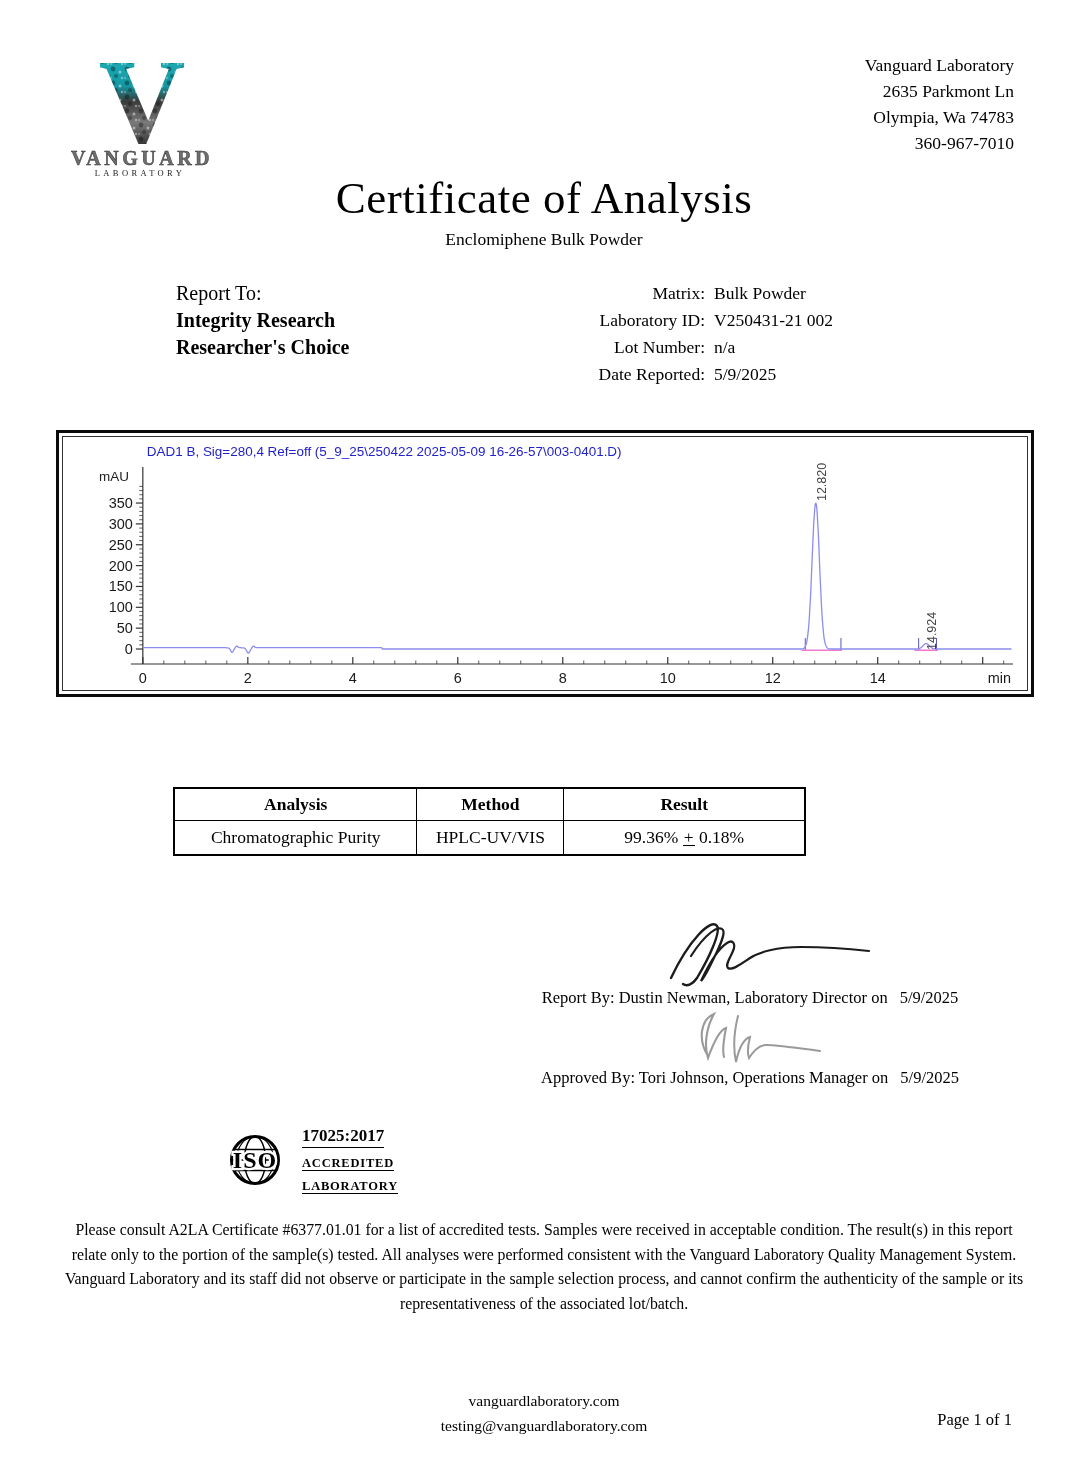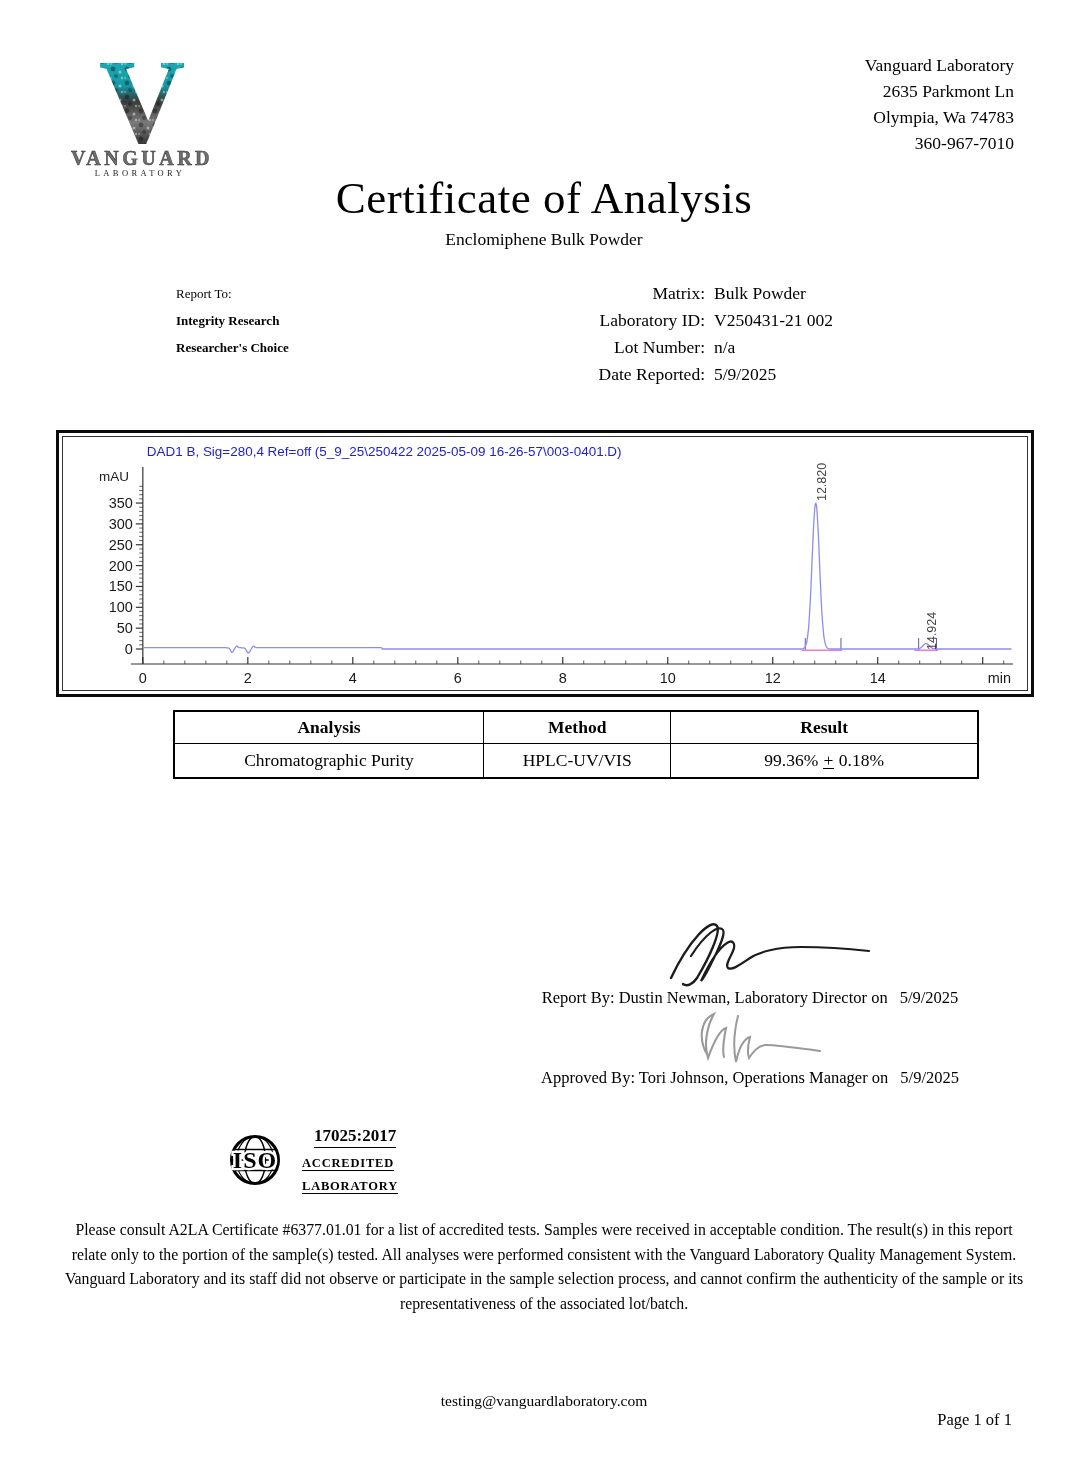--- a/index.html
+++ b/index.html
@@ -7,55 +7,55 @@
         font-family:"Liberation Serif",serif;color:#000;}
 
   
   .logo{position:absolute;left:68px;top:38px;width:150px;height:142px;}
   .address{position:absolute;right:74px;top:52px;text-align:right;font-size:17.5px;line-height:26px;}
 
   .doc-title{position:absolute;left:0;right:0;top:172px;text-align:center;font-size:45px;letter-spacing:0.5px;}
   .doc-subtitle{position:absolute;left:0;right:0;top:229px;text-align:center;font-size:17.5px;}
 
   
-  .report-to{position:absolute;left:176px;top:280px;font-size:13px;line-height:27px;}
+  .report-to{position:absolute;left:176px;top:280px;font-size:20px;line-height:27px;}
   .report-to .rt-line{font-weight:bold;}
   .sample-info{position:absolute;left:540px;top:280px;font-size:17.5px;line-height:27px;}
   .si-row{display:flex;}
   .si-label{width:165px;text-align:right;margin-right:9px;}
   .si-value{text-align:left;}
 
   
   .chart-box{position:absolute;left:56px;top:430px;width:978px;height:267px;
              border:3px solid #0b0b0b;padding:3px;box-sizing:border-box;background:#fff;}
   .chart-inner{width:100%;height:100%;border:1px solid #333;box-sizing:border-box;}
   #chromatogram-svg{width:100%;height:100%;display:block;}
 
   
-  .results{position:absolute;left:173px;top:710px;width:806px;border-collapse:collapse;
+  .results{position:absolute;left:173px;top:787px;width:633px;border-collapse:collapse;
            font-size:17.5px;table-layout:fixed;}
   .results th,.results td{border:1.5px solid #000;text-align:center;padding:3px 4px;}
   .results th{font-weight:bold;height:25px;}
   .results td{height:27px;}
   .results{border:2px solid #000;}
   .col-a{width:38.5%;}.col-m{width:23.3%;}.col-r{width:38.2%;}
   .pm{display:inline-block;border-bottom:1.5px solid #000;line-height:15px;padding:0 1px;}
 
   
   .sig1{position:absolute;left:655px;top:914px;width:230px;height:74px;}
   .sig2{position:absolute;left:686px;top:1006px;width:172px;height:62px;}
   .signoff{position:absolute;left:420px;width:660px;text-align:center;font-size:16.5px;}
   .signoff .date{margin-left:12px;}
   #signoff-1{top:988px;}
   #signoff-2{top:1068px;}
 
   
   .iso-block{position:absolute;left:228px;top:1126px;display:flex;align-items:center;gap:20px;}
   .iso-text{font-weight:bold;line-height:1.15;}
-  .iso-l1{font-size:17px;border-bottom:1.5px solid #000;display:inline-block;padding-bottom:1px;margin-left:12px;}
+  .iso-l1{font-size:17px;border-bottom:1.5px solid #000;display:inline-block;padding-bottom:1px;}
   .iso-l2,.iso-l3{font-size:12.5px;letter-spacing:0.8px;border-bottom:1.5px solid #000;display:inline-block;padding-bottom:0;margin-top:8px;}
 
   
   .disclaimer{position:absolute;left:64px;top:1194px;width:960px;text-align:center;
               font-size:15.8px;line-height:24.5px;margin-top:24px;}
   .site-footer{position:absolute;left:0;right:0;top:1388px;text-align:center;font-size:15.5px;line-height:25px;}
   .page-num{position:absolute;right:76px;top:1410px;font-size:16.5px;}
 </style>
 </head>
 <body>
@@ -295,17 +295,18 @@
     <div class="iso-text">
       <div><span class="iso-l1">17025:2017</span></div>
       <div><span class="iso-l2">ACCREDITED</span></div>
       <div><span class="iso-l3">LABORATORY</span></div>
     </div>
   </div>
 
   <div class="disclaimer">Please consult A2LA Certificate #6377.01.01 for a list of accredited tests. Samples were received in acceptable condition. The result(s) in this report relate only to the portion of the sample(s) tested. All analyses were performed consistent with the Vanguard Laboratory Quality Management System. Vanguard Laboratory and its staff did not observe or participate in the sample selection process, and cannot confirm the authenticity of the sample or its representativeness of the associated lot/batch.</div>
 
   <div class="site-footer">
+    <div>vanguardlaboratory.com</div>
     <div>testing@vanguardlaboratory.com</div>
   </div>
   <div class="page-num">Page 1 of 1</div>
 
 </div>
 
 </body></html>

